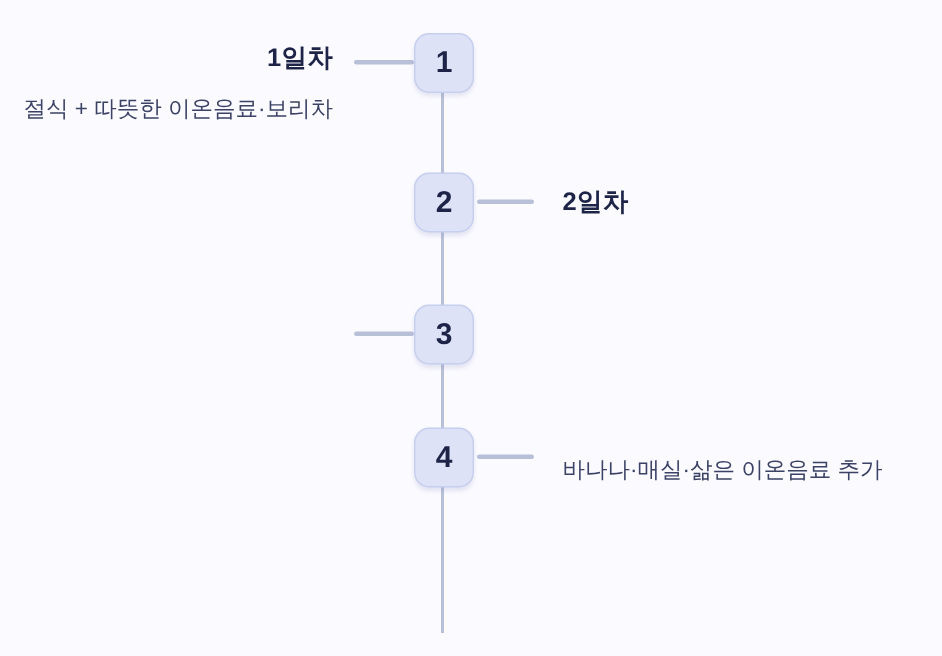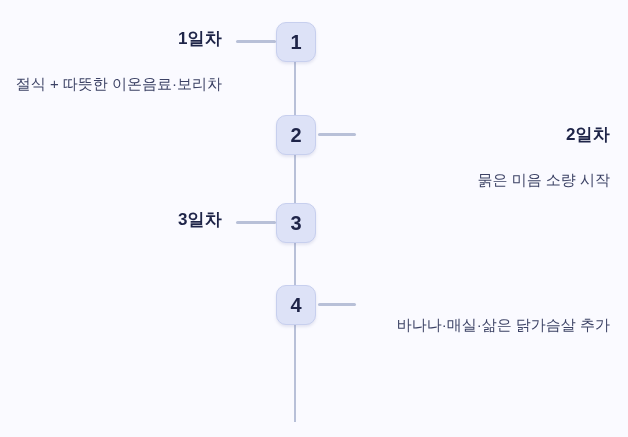--- a/index.html
+++ b/index.html
@@ -56,33 +56,33 @@
   }
   .content {
     position: absolute;
   }
   .content.left {
     left: 8px;
     width: 214px;
     text-align: right;
   }
   .content.right {
-    left: 365px;
+    left: 375px;
     width: 245px;
-    text-align: right;
+    text-align: left;
   }
   .title {
     font-size: 17px;
     line-height: 22px;
     font-weight: 700;
     color: var(--title-text);
     letter-spacing: 0.2px;
   }
   .desc {
-    margin-top: 24px;
+    margin-top: 13px;
     font-size: 15px;
     line-height: 20px;
     font-weight: 400;
     color: var(--description-text);
   }
 </style>
 </head>
 <body>
 
 <div class="canvas">
@@ -93,36 +93,34 @@
     <div class="title">1일차</div>
     <div class="desc">절식 + 따뜻한 이온음료·보리차</div>
   </div>
   <div class="connector" style="left:236px; top:40px; width:40px"></div>
   <div class="node" style="left:276px; top:22px">
     <span class="num">1</span>
   </div>
 
   <div class="content right" style="top:124px">
     <div class="title">2일차</div>
-    <div class="desc">묽은 미음 소량 시작</div>
   </div>
   <div class="connector" style="left:318px; top:133px; width:38px"></div>
   <div class="node" style="left:276px; top:115px">
     <span class="num">2</span>
   </div>
 
   <div class="content left" style="top:209px">
-    <div class="title">3일차</div>
   </div>
   <div class="connector" style="left:236px; top:221px; width:40px"></div>
   <div class="node" style="left:276px; top:203px">
     <span class="num">3</span>
   </div>
 
   <div class="content right" style="top:291px">
-    <div class="desc">바나나·매실·삶은 닭가슴살 추가</div>
+    <div class="desc">바나나·매실·삶은 이온음료 추가</div>
   </div>
   <div class="connector" style="left:318px; top:303px; width:38px"></div>
   <div class="node" style="left:276px; top:285px">
     <span class="num">4</span>
   </div>
 
 </div>
 
 </body></html>

